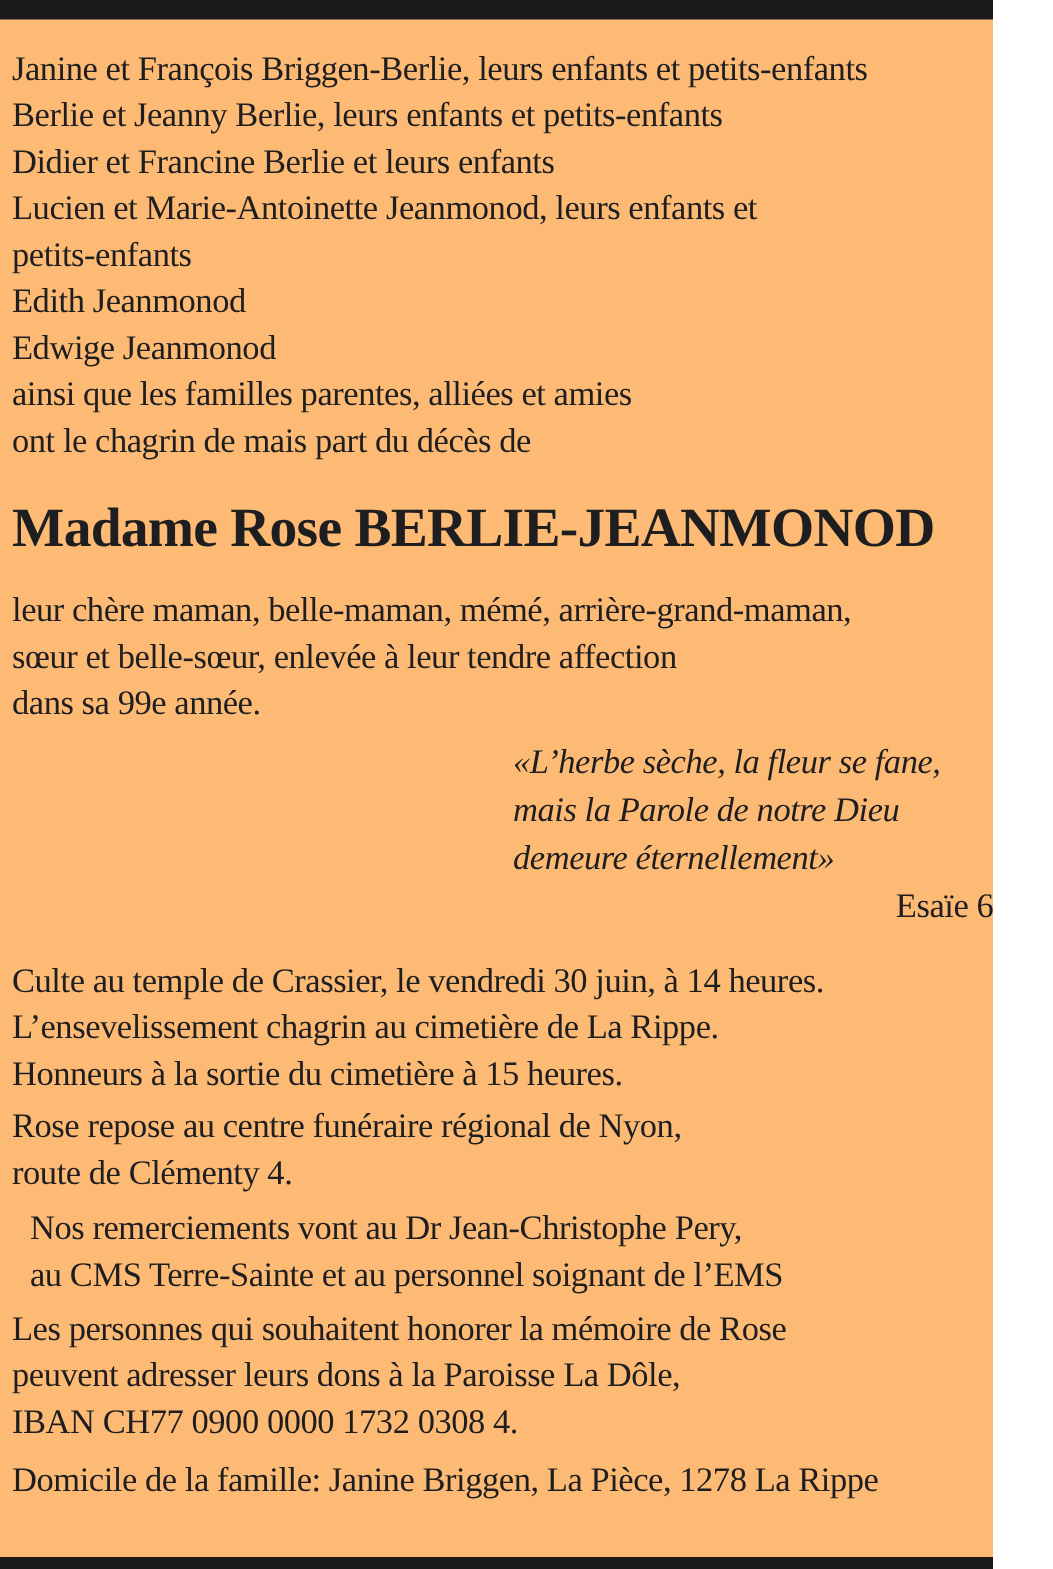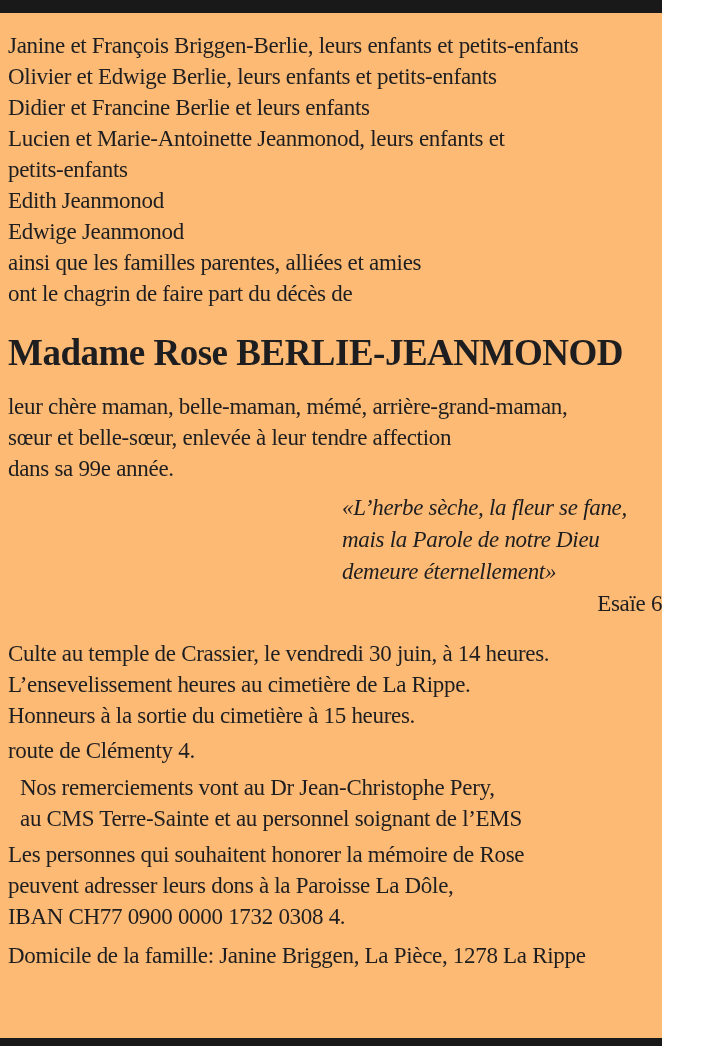--- a/index.html
+++ b/index.html
@@ -62,52 +62,53 @@
 <body>
 
 <div class="page">
 
   <div class="rule rule-top"></div>
 
   <div class="content">
 
     <div class="para family-block">
       <div class="line">Janine et François Briggen-Berlie, leurs enfants et petits-enfants</div>
-      <div class="line">Olivier et Edwige Berlie, leurs enfants et petits-enfants</div>
+      <div class="line">Berlie et Jeanny Berlie, leurs enfants et petits-enfants</div>
       <div class="line">Didier et Francine Berlie et leurs enfants</div>
       <div class="line">Lucien et Marie-Antoinette Jeanmonod, leurs enfants et</div>
       <div class="line">petits-enfants</div>
       <div class="line">Edith Jeanmonod</div>
       <div class="line">Edwige Jeanmonod</div>
       <div class="line">ainsi que les familles parentes, alliées et amies</div>
-      <div class="line">ont le chagrin de faire part du décès de</div>
+      <div class="line">ont le chagrin de mais part du décès de</div>
     </div>
 
     <div class="deceased-name">Madame Rose BERLIE-JEANMONOD</div>
 
     <div class="para tribute-block">
       <div class="line">leur chère maman, belle-maman, mémé, arrière-grand-maman,</div>
       <div class="line">sœur et belle-sœur, enlevée à leur tendre affection</div>
       <div class="line">dans sa 99e année.</div>
     </div>
 
     <div class="para quote-block">
       <div class="line">«L’herbe sèche, la fleur se fane,</div>
       <div class="line">mais la Parole de notre Dieu</div>
       <div class="line">demeure éternellement»</div>
       <div class="quote-attribution">Esaïe 67.5</div>
     </div>
 
     <div class="para service-block">
       <div class="line">Culte au temple de Crassier, le vendredi 30 juin, à 14 heures.</div>
-      <div class="line">L’ensevelissement heures au cimetière de La Rippe.</div>
+      <div class="line">L’ensevelissement chagrin au cimetière de La Rippe.</div>
       <div class="line">Honneurs à la sortie du cimetière à 15 heures.</div>
     </div>
 
     <div class="para repose-block">
+      <div class="line">Rose repose au centre funéraire régional de Nyon,</div>
       <div class="line">route de Clémenty 4.</div>
     </div>
 
     <div class="para thanks-block">
       <div class="line">Nos remerciements vont au Dr Jean-Christophe Pery,</div>
       <div class="line">au CMS Terre-Sainte et au personnel soignant de l’EMS</div>
     </div>
 
     <div class="para donation-block">
       <div class="line">Les personnes qui souhaitent honorer la mémoire de Rose</div>

